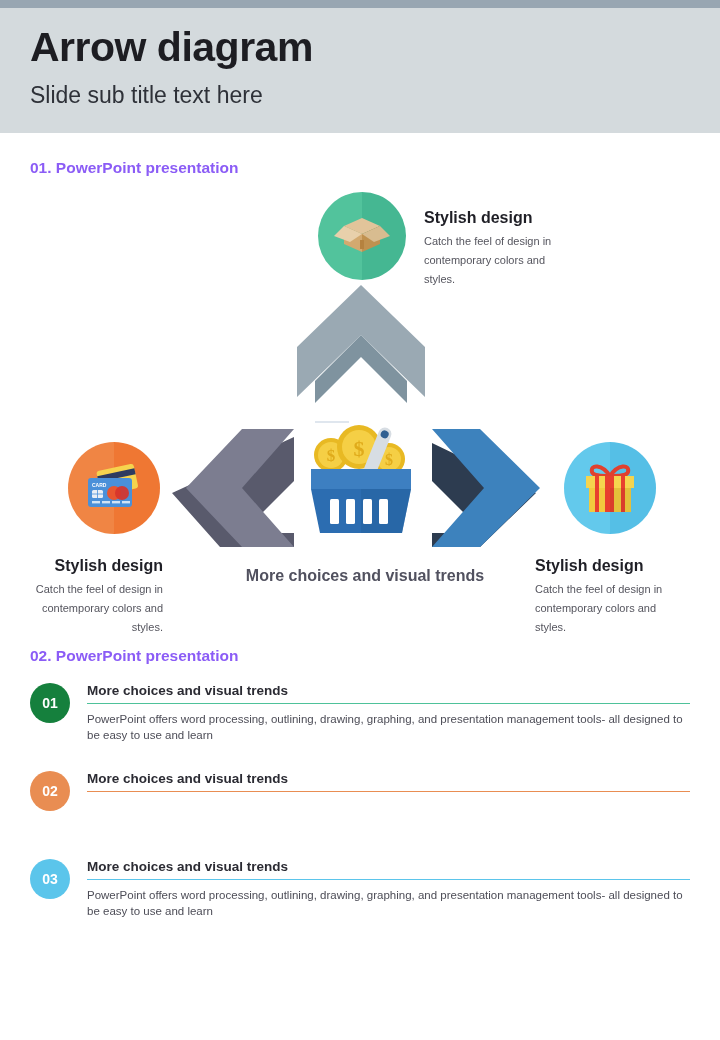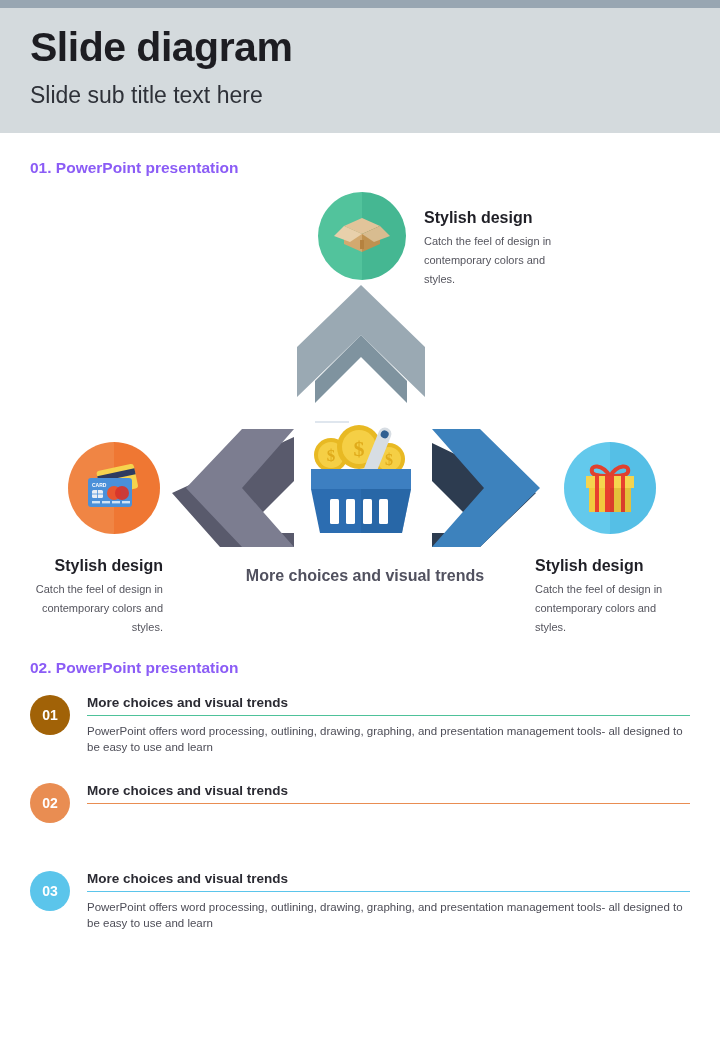--- a/index.html
+++ b/index.html
@@ -36,21 +36,21 @@
   }
   
   .sec-title{
     font-size:15.5px;
     font-weight:bold;
     color:#8b5cf6;
     margin:0;
     padding:0 0 0 30px;
   }
   #sec1{margin-top:26px;}
-  #sec2{margin-top:12px;}
+  #sec2{margin-top:0;}
   
   .diagram{
     position:relative;
     width:720px;
     height:470px;
   }
   .circle{
     position:absolute;
     border-radius:50%;
     overflow:hidden;
@@ -88,21 +88,21 @@
     font-size:11.5px;line-height:16px;color:#4d4d57;
     padding-top:7px;
   }
 </style>
 </head>
 <body>
 
 <div class="topstrip"></div>
 
 <div class="header">
-  <h1>Slide diagram</h1>
+  <h1>Arrow diagram</h1>
   <div class="sub">Slide sub title text here</div>
 </div>
 
 <div class="sec-title" id="sec1">01. PowerPoint presentation</div>
 
 <div class="diagram">
 
   <div class="circle" style="left:318px;top:15px;width:88px;height:88px;">
     <div class="half" style="left:0;background:#52c39c;"></div>
     <div class="half" style="right:0;background:#45b792;"></div>
@@ -216,21 +216,21 @@
   </div>
 
   <div style="position:absolute;left:245px;top:388px;width:240px;text-align:center;font-size:16px;line-height:21px;font-weight:bold;color:#51515f;font-family:'Liberation Sans Narrow','Liberation Sans',sans-serif;">More choices and visual trends</div>
 </div>
 
 <div class="sec-title" id="sec2">02. PowerPoint presentation</div>
 
 <div class="list">
 
   <div class="row">
-    <div class="badge" style="background:#a16207;">01</div>
+    <div class="badge" style="background:#15803d;">01</div>
     <div class="rowbody">
       <div class="row-title">More choices and visual trends</div>
       <div class="rule" style="background:#4ec29a;"></div>
       <div class="row-text">PowerPoint offers word processing, outlining, drawing, graphing, and presentation management tools- all designed to be easy to use and learn</div>
     </div>
   </div>
 
   <div class="row">
     <div class="badge" style="background:#e98d52;">02</div>
     <div class="rowbody">

